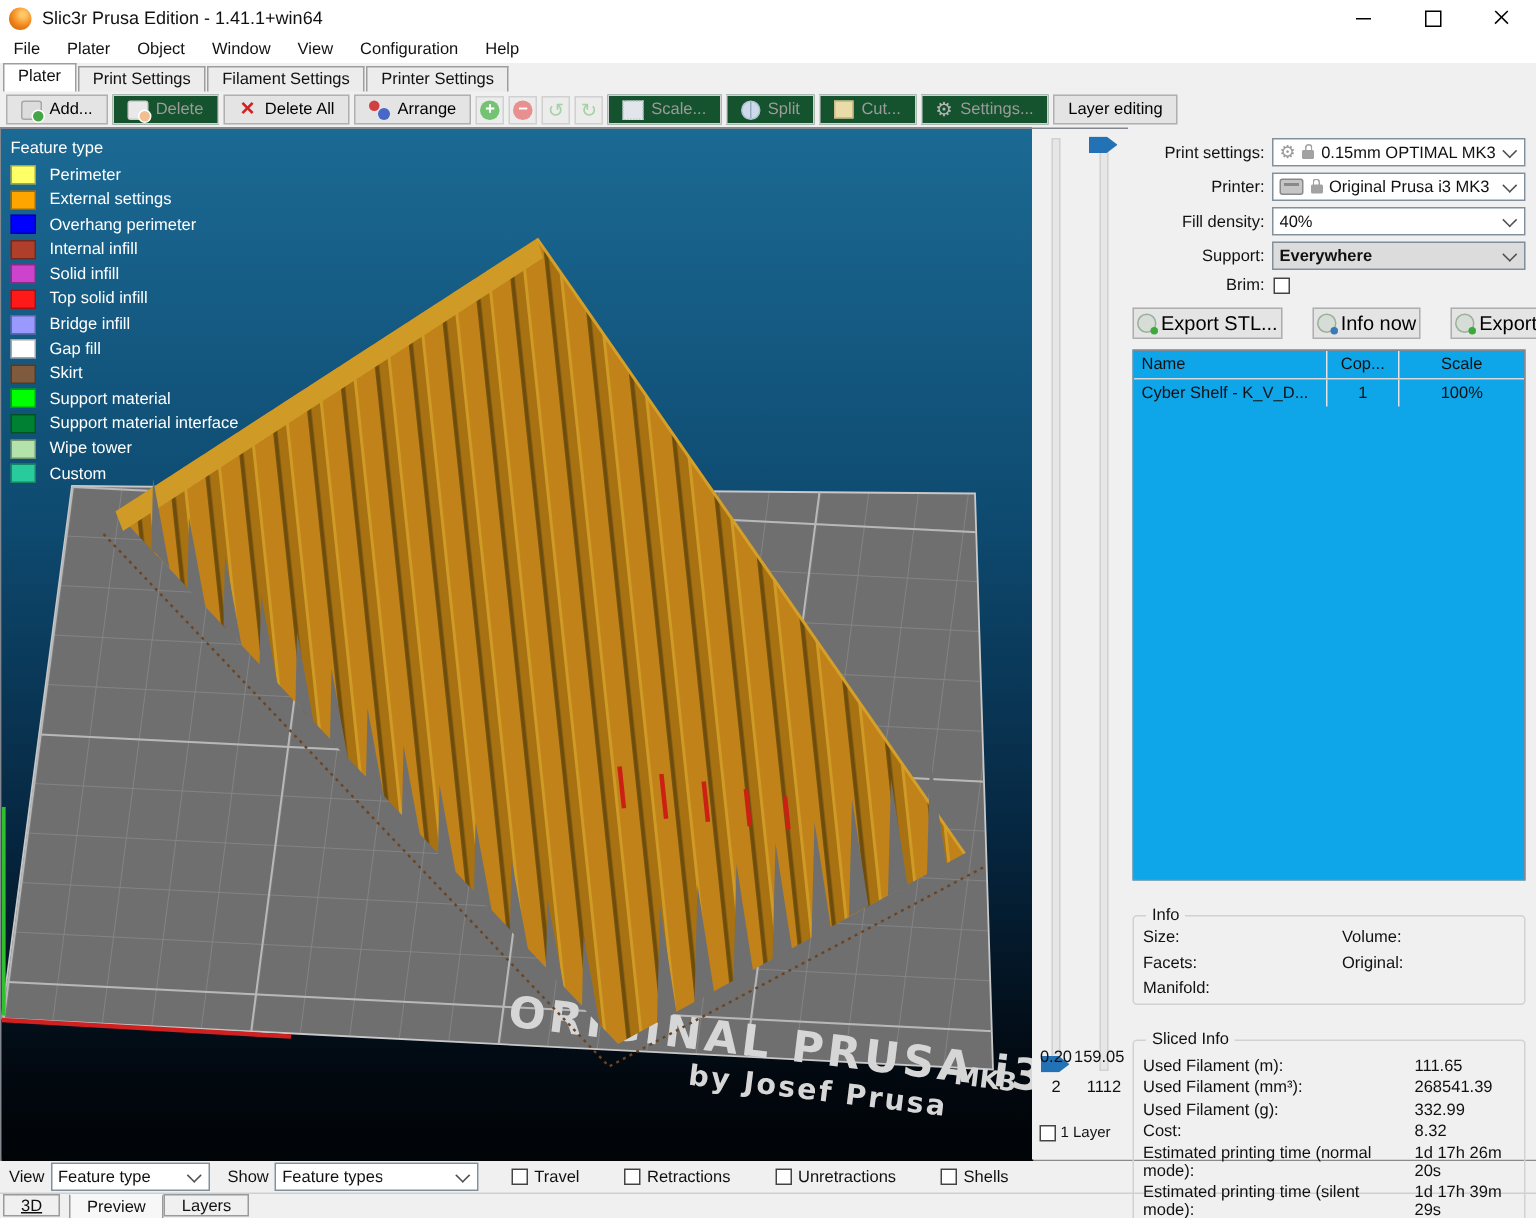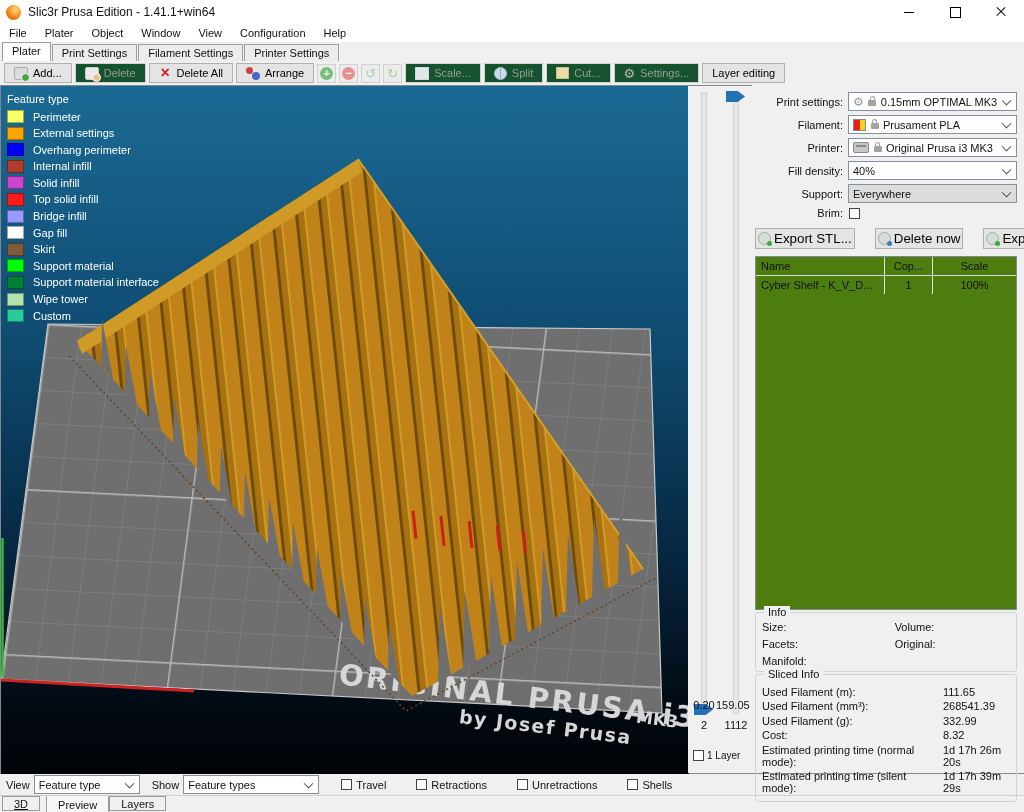--- a/index.html
+++ b/index.html
@@ -73,46 +73,46 @@
   .valrow span{min-width:24px;text-align:center;}
   .vr1{top:633px;} .vr2{top:613px;}
   .onelayer{position:absolute;top:664px;left:5px;display:flex;align-items:center;gap:3px;font-size:10px;}
   .cb{width:11px;height:11px;box-sizing:border-box;border:1px solid #444;background:#fff;flex:none;}
   
   .right{width:272px;box-sizing:border-box;background:#f0f0f0;padding:7px 7px 0 3px;}
   .prow{display:flex;align-items:center;margin-bottom:4px;}
   .plabel{width:88px;text-align:right;padding-right:5px;flex:none;}
   .combo{flex:1;height:19px;box-sizing:border-box;background:#fff;border:1px solid #82909e;
          display:flex;align-items:center;gap:4px;padding:0 16px 0 4px;position:relative;overflow:hidden;white-space:nowrap;}
-  .combo.grey{background:#dcdcdc;}
+  .combo.grey{background:#dcdcdc;font-weight:bold;}
   .ctext{overflow:hidden;white-space:nowrap;}
   .chev{position:absolute;right:6px;top:50%;width:6px;height:6px;border-right:1.4px solid #505050;
         border-bottom:1.4px solid #505050;transform:translateY(-70%) rotate(45deg);}
   .lockw{width:9px;height:11px;position:relative;flex:none;}
   .lockw::before{content:"";position:absolute;left:2px;top:0;width:5px;height:5px;border:1.4px solid #a2a2a2;border-bottom:none;border-radius:3px 3px 0 0;box-sizing:border-box;}
   .lockw::after{content:"";position:absolute;left:0.5px;top:4px;width:8px;height:6px;background:#a2a2a2;border-radius:1px;}
   .cgear::before{content:"⚙";color:#9a9a9a;font-size:12px;line-height:12px;}
   .cfil{width:13px;height:12px;flex:none;border:1px solid #888;box-sizing:border-box;
         background:linear-gradient(to right,#e81f1f 55%,#f7d417 55%);}
   .cprn{width:14px;height:9px;flex:none;background:#c6c6c6;border:1px solid #8a8a8a;border-radius:2px;position:relative;}
   .cprn::after{content:"";position:absolute;left:2px;right:2px;top:2px;height:2px;background:#8a8a8a;}
   .brim-cb{margin-left:1px;}
   .export-row{display:flex;gap:20px;margin:9px 0 7px;}
   .ebtn{flex:1;height:21px;box-sizing:border-box;background:#e4e4e4;border:1px solid #aeaeae;
         display:flex;align-items:center;justify-content:center;gap:3px;white-space:nowrap;padding:0 2px;}
   .eico{width:11px;height:11px;border-radius:50%;background:#d6ddd6;border:1px solid #9ab09a;position:relative;flex:none;}
   .eico::after{content:"";position:absolute;right:-2px;bottom:-2px;width:5px;height:5px;border-radius:50%;background:#3aaa3a;}
   .eico.blue::after{background:#3a7ab8;}
-  .objtable{height:352px;background:#4d7c0f;border:1px solid #828790;display:flex;flex-direction:column;}
+  .objtable{height:352px;background:#0ea5e9;border:1px solid #828790;display:flex;flex-direction:column;}
   .thead,.trow{display:flex;align-items:center;height:18px;flex:none;}
   .thead{border-bottom:1px solid #d8d8d8;}
   .tc{padding:0 5px;box-sizing:border-box;overflow:hidden;white-space:nowrap;}
   .tc.name{flex:1;} .tc.cop{width:48px;text-align:center;border-left:1px solid #e4e4e4;height:100%;line-height:18px;}
   .tc.scale{width:84px;text-align:center;border-left:1px solid #e4e4e4;height:100%;line-height:18px;}
-  .groupbox{border:1px solid #d2d2d2;border-radius:3px;position:relative;margin-top:2px;padding:8px 6px 4px;}
+  .groupbox{border:1px solid #d2d2d2;border-radius:3px;position:relative;margin-top:23px;padding:8px 6px 4px;}
   .gb-title{position:absolute;top:-7px;left:8px;background:#f0f0f0;padding:0 4px;}
   .info-grid{display:grid;grid-template-columns:1.15fr 1fr;row-gap:5px;}
   .srow{display:flex;margin:2.5px 0;}
   .slabel{width:181px;flex:none;}
   .sval{flex:1;}
   
   .bottombar{height:21px;background:#f0f0f0;display:flex;align-items:center;padding-left:6px;border-top:1px solid #8a8a8a;}
   .blabel{margin-right:4px;}
   .bcombo{width:106px;flex:none;margin-right:12px;}
   .bcombo2{width:136px;flex:none;margin-right:22px;}
@@ -377,29 +377,20 @@
     <div class="prow">
       <span class="plabel">Print settings:</span>
       <div class="combo">
         <span class="cgear"></span>
         <span class="lockw"></span>
         <span class="ctext">0.15mm OPTIMAL MK3 (modified)</span>
         <span class="chev"></span>
       </div>
     </div>
     <div class="prow">
-      <span class="plabel">Filament:</span>
-      <div class="combo">
-        <span class="cfil"></span>
-        <span class="lockw"></span>
-        <span class="ctext">Prusament PLA</span>
-        <span class="chev"></span>
-      </div>
-    </div>
-    <div class="prow">
       <span class="plabel">Printer:</span>
       <div class="combo">
         <span class="cprn"></span>
         <span class="lockw"></span>
         <span class="ctext">Original Prusa i3 MK3</span>
         <span class="chev"></span>
       </div>
     </div>
     <div class="prow">
       <span class="plabel">Fill density:</span>
@@ -420,21 +411,21 @@
       <span class="cb brim-cb"></span>
     </div>
 
     <div class="export-row">
       <button class="ebtn">
         <span class="eico"></span>
         <span>Export STL...</span>
       </button>
       <button class="ebtn">
         <span class="eico blue"></span>
-        <span>Delete now</span>
+        <span>Info now</span>
       </button>
       <button class="ebtn">
         <span class="eico"></span>
         <span>Export G-code...</span>
       </button>
     </div>
 
     <div class="objtable">
       <div class="thead">
         <span class="tc name">Name</span>

